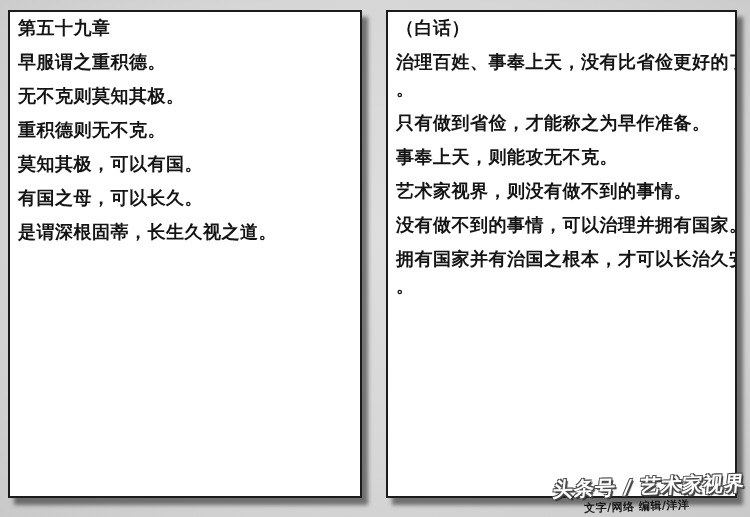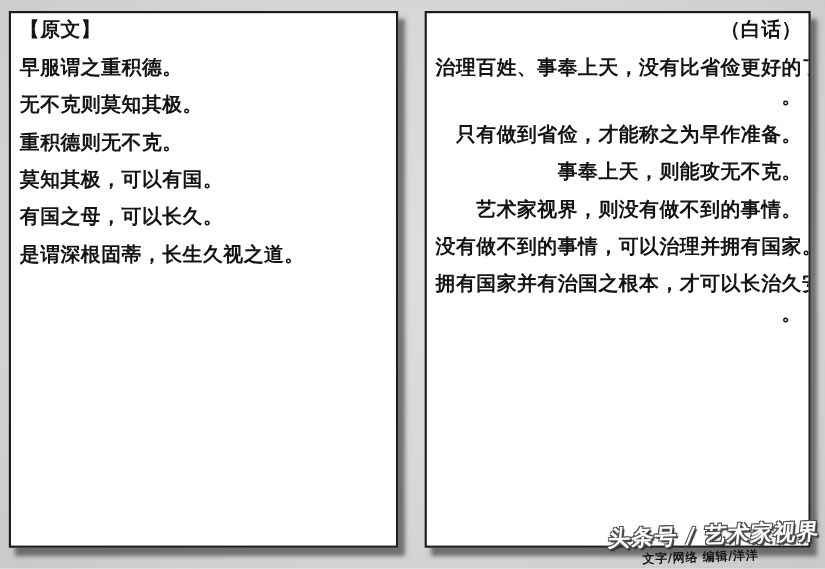--- a/index.html
+++ b/index.html
@@ -25,21 +25,20 @@
     box-sizing: border-box;
     overflow: hidden;
   }
   .panel-left {
     left: 8px;
     width: 354px;
   }
   .panel-right {
     left: 386px;
     width: 351px;
-    text-align: right;
   }
   .tline {
     font-size: 18px;
     font-weight: bold;
     color: #141414;
     line-height: 27px;
     letter-spacing: 0.5px;
     margin-bottom: 7px;
     white-space: nowrap;
   }
@@ -74,21 +73,21 @@
     color: #161616;
     white-space: nowrap;
     letter-spacing: 0.5px;
     transform: rotate(-2deg);
   }
 </style>
 </head>
 <body>
 
 <div class="panel panel-left">
-  <div class="tline">【原文】</div>
+  <div class="tline">第五十九章</div>
   <div class="tline">早服谓之重积德。</div>
   <div class="tline">无不克则莫知其极。</div>
   <div class="tline">重积德则无不克。</div>
   <div class="tline">莫知其极，可以有国。</div>
   <div class="tline">有国之母，可以长久。</div>
   <div class="tline">是谓深根固蒂，长生久视之道。</div>
 </div>
 
 <div class="panel panel-right">
   <div class="tline">（白话）</div>

